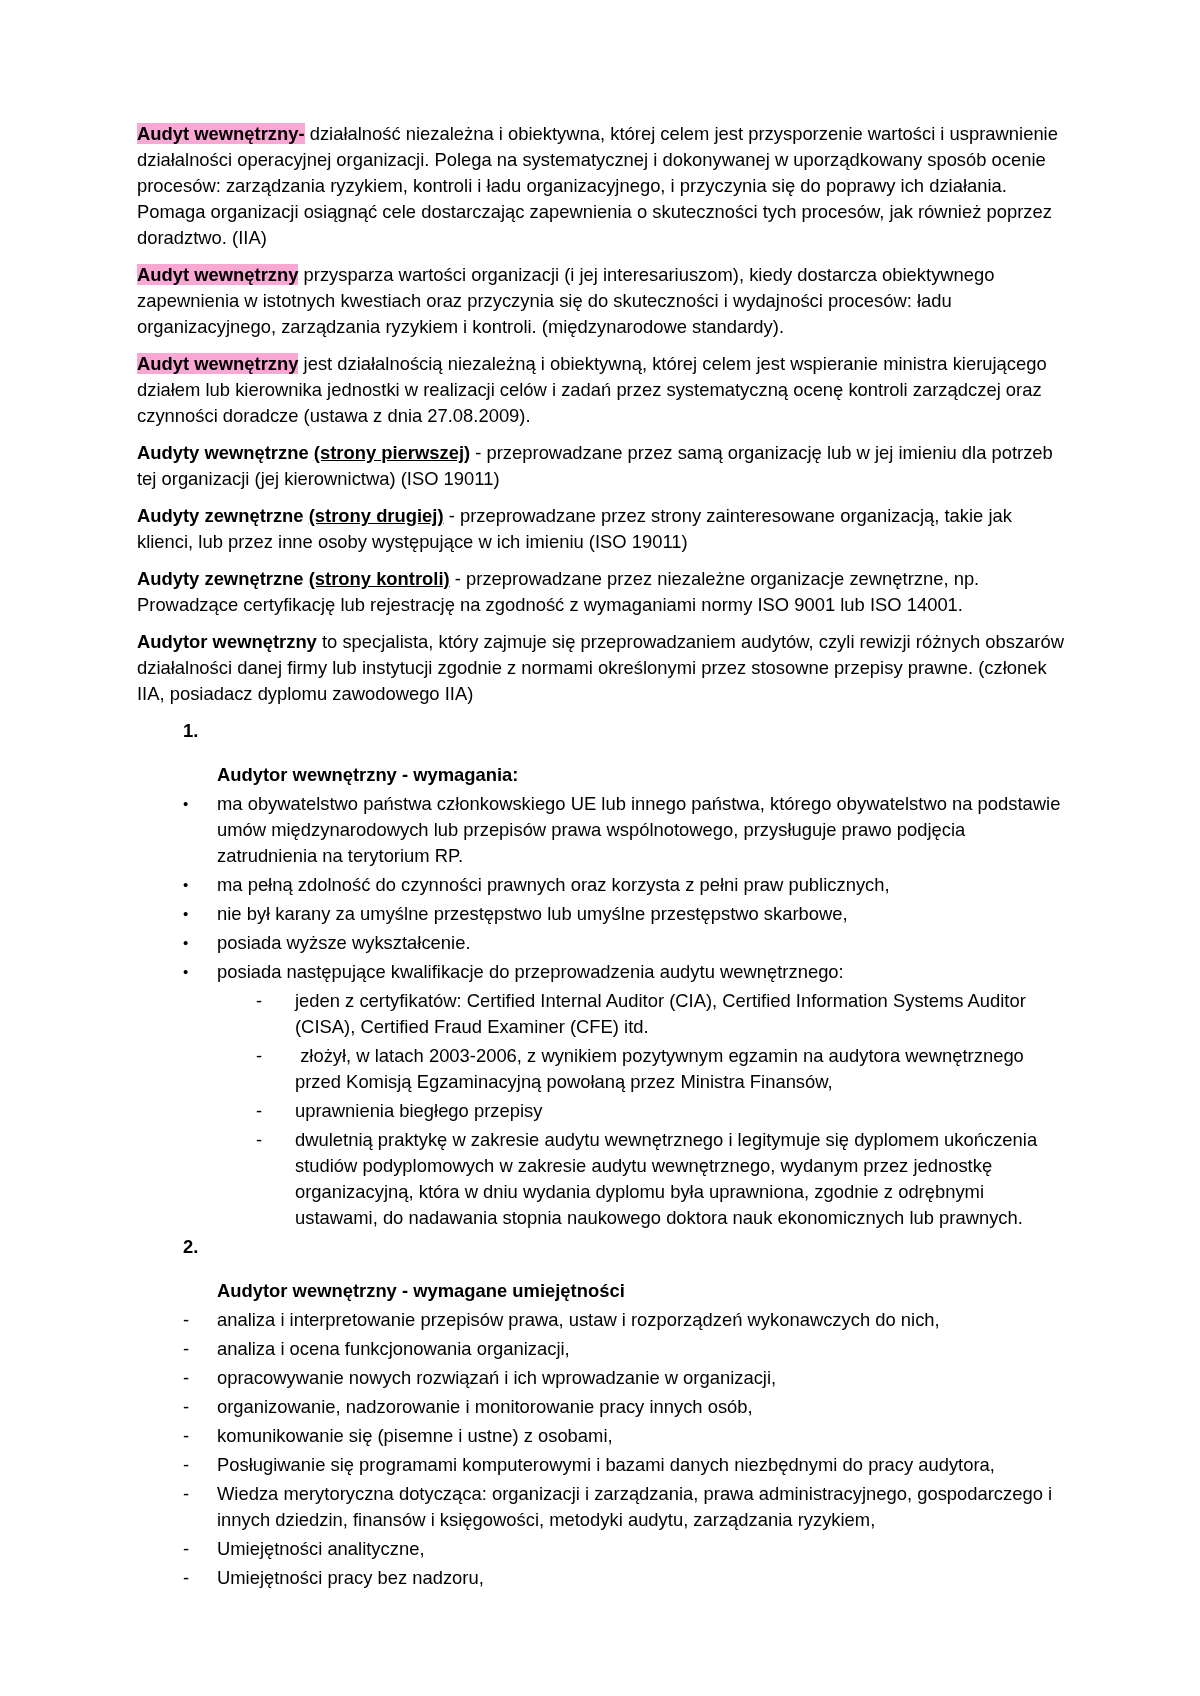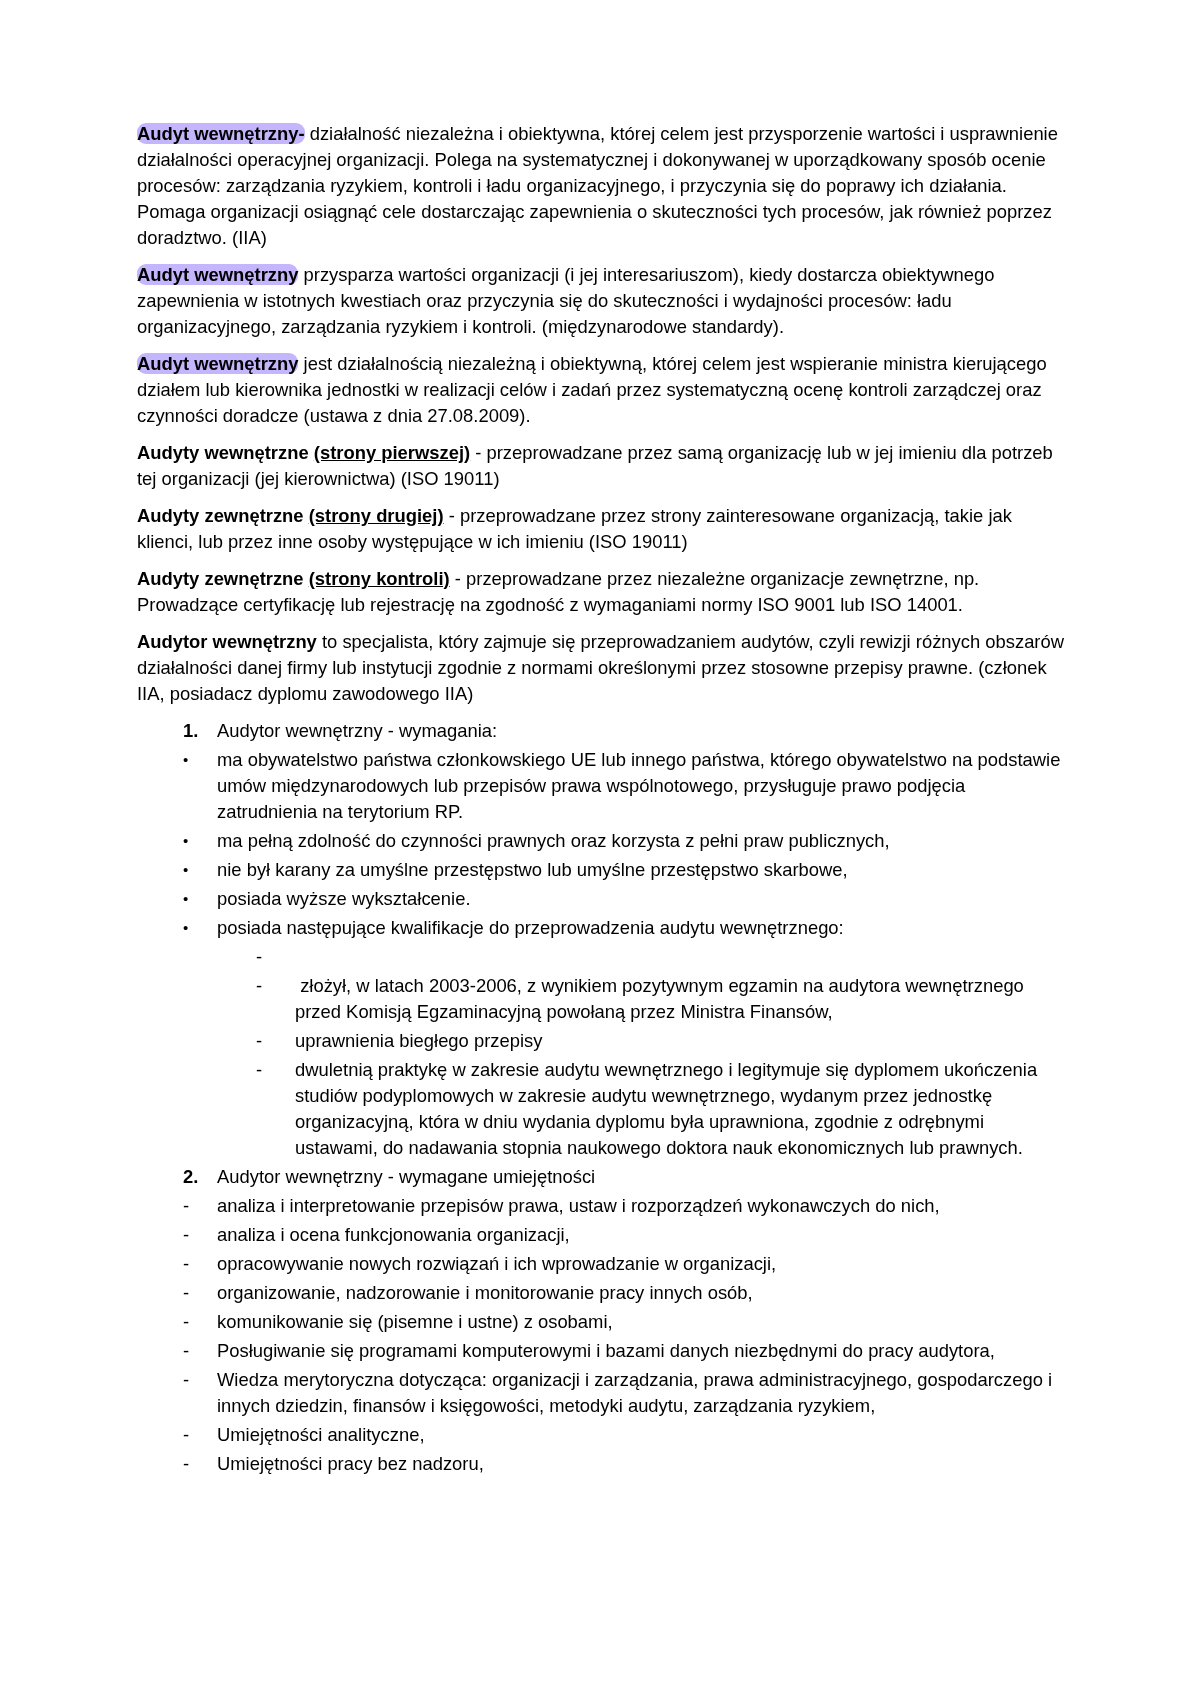--- a/index.html
+++ b/index.html
@@ -13,32 +13,32 @@
     padding: 121px 134px 0 137px;
     font-family: "Liberation Sans", "DejaVu Sans", sans-serif;
     font-size: 18.4px;
     line-height: 26px;
     color: #000000;
     overflow: hidden;
   }
   p.para { margin: 0 0 11px 0; }
   .b  { font-weight: bold; }
   .u  { text-decoration: underline; margin-top: 12px; }
-  .hl { background: #c4b5fd; font-weight: bold; border-radius: 9px; }
+  .hl { background: #f9a8d4; font-weight: bold; }
 
   .row { display: flex; align-items: flex-start; margin: 0 0 3px 0; }
   .row.l1 { padding-left: 46px; }
   .row.l2 { padding-left: 119px; }
   .marker { flex: 0 0 34px; }
   .l2 .marker { flex: 0 0 39px; }
   .bullet-glyph { font-size: 15px; }
   .num { font-weight: bold; }
   .li-text { flex: 1 1 auto; white-space: pre-wrap; }
   .head { margin-bottom: 3px; }
-  .head .li-text { font-weight: normal; }
+  .head .li-text { font-weight: bold; margin-top: 44px; }
   .list-block { margin: 0; }
 </style>
 </head>
 <body>
 
 <div class="page">
 
   <p class="para"><span class="hl">Audyt wewnętrzny-</span><span> działalność niezależna i obiektywna, której celem jest przysporzenie wartości i usprawnienie działalności operacyjnej organizacji. Polega na systematycznej i dokonywanej w uporządkowany sposób ocenie procesów: zarządzania ryzykiem, kontroli i ładu organizacyjnego, i przyczynia się do poprawy ich działania. Pomaga organizacji osiągnąć cele dostarczając zapewnienia o skuteczności tych procesów, jak również poprzez doradztwo. (IIA)</span></p>
 
   <p class="para"><span class="hl">Audyt wewnętrzny</span><span> przysparza wartości organizacji (i jej interesariuszom), kiedy dostarcza obiektywnego zapewnienia w istotnych kwestiach oraz przyczynia się do skuteczności i wydajności procesów: ładu organizacyjnego, zarządzania ryzykiem i kontroli. (międzynarodowe standardy).</span></p>
@@ -75,20 +75,21 @@
       <span class="marker bullet-glyph">•</span>
       <span class="li-text">posiada wyższe wykształcenie.</span>
     </div>
     <div class="row l1">
       <span class="marker bullet-glyph">•</span>
       <span class="li-text">posiada następujące kwalifikacje do przeprowadzenia audytu wewnętrznego:</span>
     </div>
 
     <div class="row l2">
       <span class="marker">-</span>
+      <span class="li-text">jeden z certyfikatów: Certified Internal Auditor (CIA), Certified Information Systems Auditor (CISA), Certified Fraud Examiner (CFE) itd.</span>
     </div>
     <div class="row l2">
       <span class="marker">-</span>
       <span class="li-text"> złożył, w latach 2003-2006, z wynikiem pozytywnym egzamin na audytora wewnętrznego przed Komisją Egzaminacyjną powołaną przez Ministra Finansów,</span>
     </div>
     <div class="row l2">
       <span class="marker">-</span>
       <span class="li-text">uprawnienia biegłego przepisy</span>
     </div>
     <div class="row l2">

